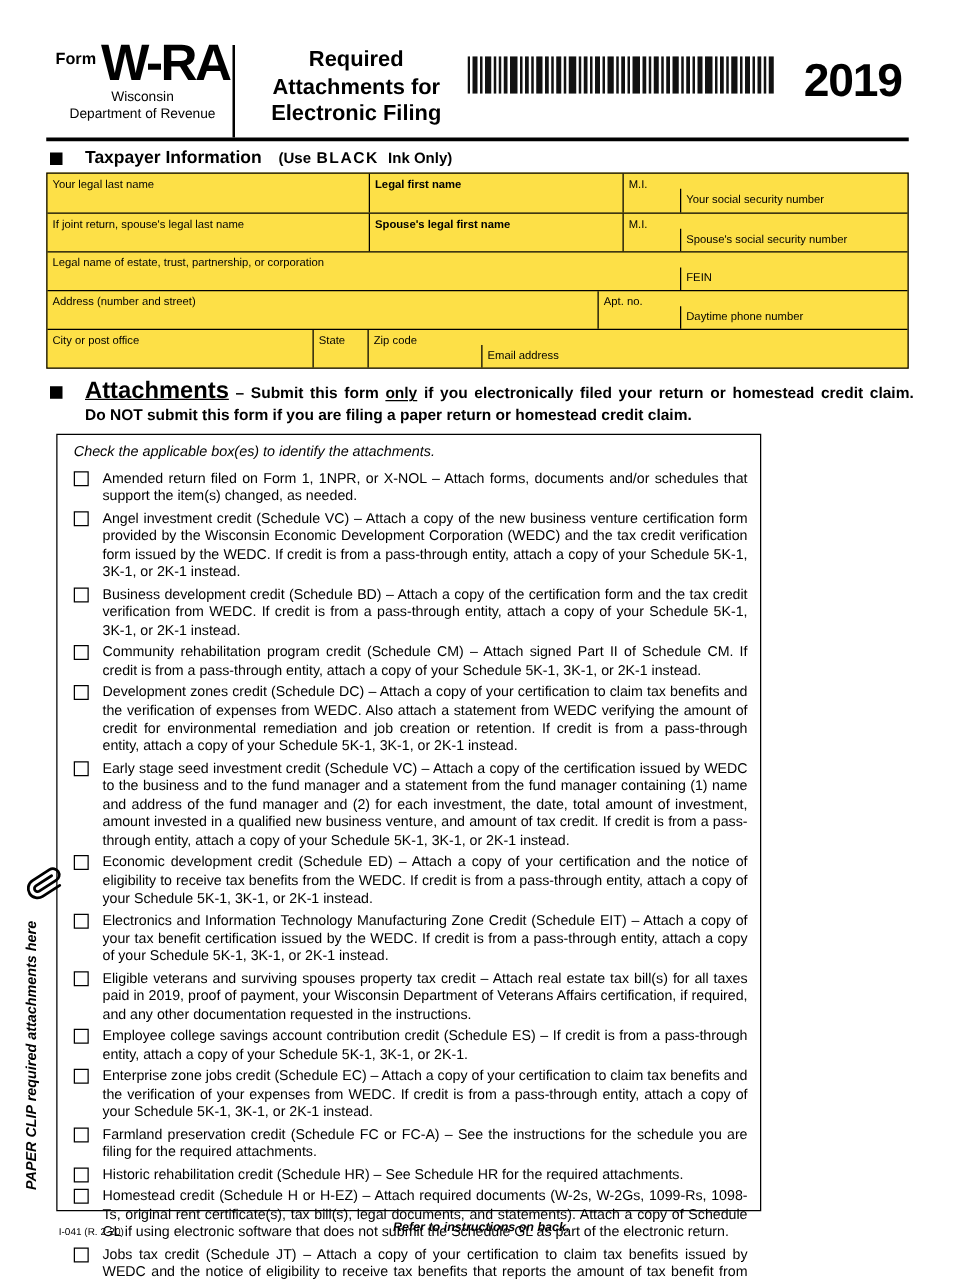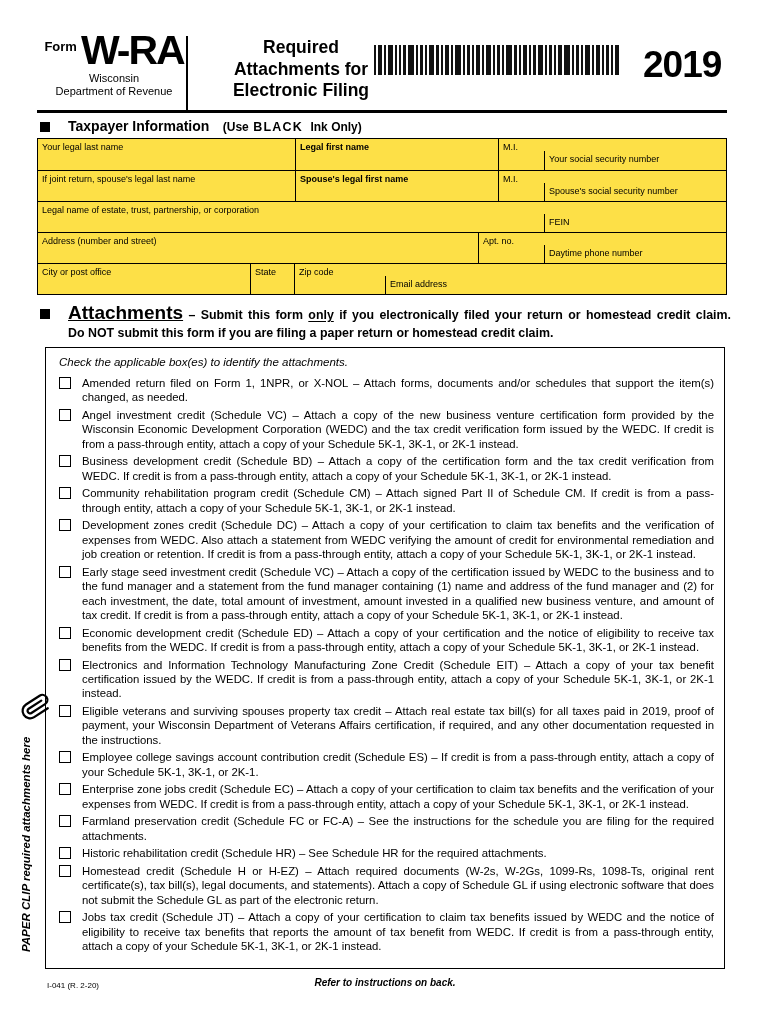--- a/index.html
+++ b/index.html
@@ -10,21 +10,21 @@
     -webkit-font-smoothing:antialiased;
   }
 
   
   .form-id { position:absolute; left:38px; top:30px; width:152px; text-align:center; }
   .form-id-top { display:flex; justify-content:center; align-items:flex-start; }
   .form-word { font-weight:bold; font-size:13px; margin-top:9px; margin-right:4px; }
   .form-number { font-weight:bold; font-size:41px; line-height:40px; letter-spacing:-2px; }
   .agency { font-size:11px; line-height:12.5px; margin-top:2px; }
   .hdr-vline { position:absolute; left:186px; top:36px; width:2px; height:74px; background:#000; }
-  .form-title { position:absolute; left:213px; top:37px; width:176px; text-align:center;
+  .form-title { position:absolute; left:197px; top:37px; width:176px; text-align:center;
     font-weight:bold; font-size:17.5px; line-height:21.5px; }
   .barcode { position:absolute; left:374px; top:45px; }
   .year { position:absolute; left:643px; top:44px; width:92px; font-weight:bold;
     font-size:37px; letter-spacing:-1px; }
   .hdr-rule { position:absolute; left:37px; top:110px; width:690px; height:2.5px; background:#000; }
 
   
   .bullet { position:absolute; width:10px; height:10px; background:#000; }
   .bullet-1 { left:40px; top:122px; }
   .bullet-2 { left:40px; top:309px; }
@@ -44,21 +44,21 @@
   .tp-row { display:flex; height:31px; }
   .tp-row + .tp-row { border-top:1px solid #000; }
   .tp-cell { font-size:9px; line-height:10px; padding:3px 2px 0 4px; overflow:hidden; }
   .tp-cell + .tp-cell { border-left:1px solid #000; }
   .cw-257{width:257px;flex:none;} .cw-203{width:203px;flex:none;font-weight:bold;} .cw-46{width:46px;flex:none;}
   .cw-506{width:506px;flex:none;} .cw-440{width:440px;flex:none;} .cw-66{width:66px;flex:none;}
   .cw-212{width:212px;flex:none;} .cw-44{width:44px;flex:none;} .cw-91{width:91px;flex:none;}
   .cw-fill{flex:1;margin-top:12px;}
 
   
-  .att-box { position:absolute; left:45px; top:347px; width:680px; height:622px;
+  .att-box { position:absolute; left:45px; top:347px; width:564px; height:622px;
     border:1.5px solid #000; padding:7px 10px 0 13px; background:#fff; }
   .att-instruction { font-style:italic; font-size:11.5px; line-height:14px; margin-bottom:7px; }
   .att-item { display:flex; align-items:flex-start; margin-bottom:3.2px; }
   .att-check { width:12px; height:12px; border:1.3px solid #000; flex:none; margin-top:1px; background:#fff; }
   .att-text { flex:1; margin-left:11px; font-size:11.35px; line-height:14.4px; text-align:justify; }
 
   
   .clip-label { position:absolute; left:20px; top:952px; width:222px;
     transform:rotate(-90deg); transform-origin:0 0;
     font-weight:bold; font-style:italic; font-size:11.5px; white-space:nowrap; }

